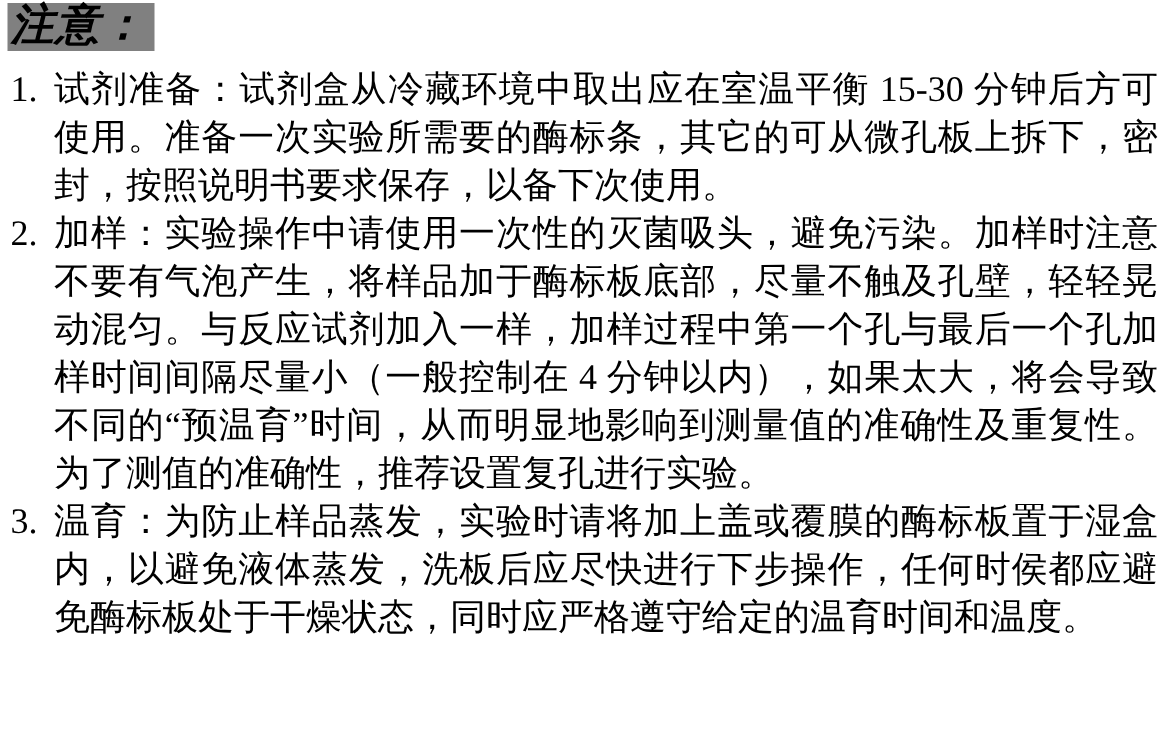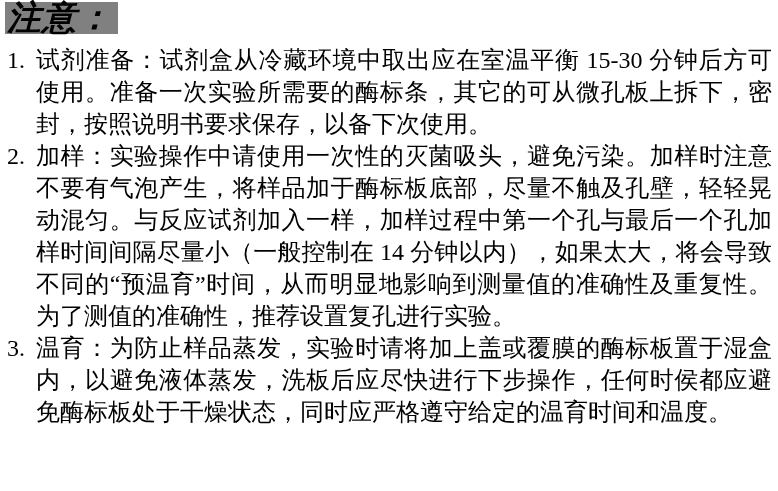--- a/index.html
+++ b/index.html
@@ -19,21 +19,21 @@
     width: 778px;
     height: 491px;
     padding: 2px 6px 0 5px;
   }
   .notice-heading {
     display: inline-block;
     background: #808080;
     color: #000000;
     font-weight: bold;
     font-style: italic;
-    font-size: 34px;
+    font-size: 29px;
     line-height: 31px;
     padding: 0 6px 1px 2px;
     margin: 0 0 10px 0;
     letter-spacing: 1px;
   }
   .instruction-list {
     font-size: 24px;
     line-height: 32px;
   }
   .list-item {
@@ -57,21 +57,21 @@
 
   <div class="instruction-list">
 
     <div class="list-item">
       <span class="item-number">1.</span>
       <span class="item-text">试剂准备：试剂盒从冷藏环境中取出应在室温平衡 15-30 分钟后方可使用。准备一次实验所需要的酶标条，其它的可从微孔板上拆下，密封，按照说明书要求保存，以备下次使用。</span>
     </div>
 
     <div class="list-item">
       <span class="item-number">2.</span>
-      <span class="item-text">加样：实验操作中请使用一次性的灭菌吸头，避免污染。加样时注意不要有气泡产生，将样品加于酶标板底部，尽量不触及孔壁，轻轻晃动混匀。与反应试剂加入一样，加样过程中第一个孔与最后一个孔加样时间间隔尽量小（一般控制在 14 分钟以内），如果太大，将会导致不同的“预温育”时间，从而明显地影响到测量值的准确性及重复性。为了测值的准确性，推荐设置复孔进行实验。</span>
+      <span class="item-text">加样：实验操作中请使用一次性的灭菌吸头，避免污染。加样时注意不要有气泡产生，将样品加于酶标板底部，尽量不触及孔壁，轻轻晃动混匀。与反应试剂加入一样，加样过程中第一个孔与最后一个孔加样时间间隔尽量小（一般控制在 4 分钟以内），如果太大，将会导致不同的“预温育”时间，从而明显地影响到测量值的准确性及重复性。为了测值的准确性，推荐设置复孔进行实验。</span>
     </div>
 
     <div class="list-item">
       <span class="item-number">3.</span>
       <span class="item-text">温育：为防止样品蒸发，实验时请将加上盖或覆膜的酶标板置于湿盒内，以避免液体蒸发，洗板后应尽快进行下步操作，任何时侯都应避免酶标板处于干燥状态，同时应严格遵守给定的温育时间和温度。</span>
     </div>
 
   </div>
 </div>
 

